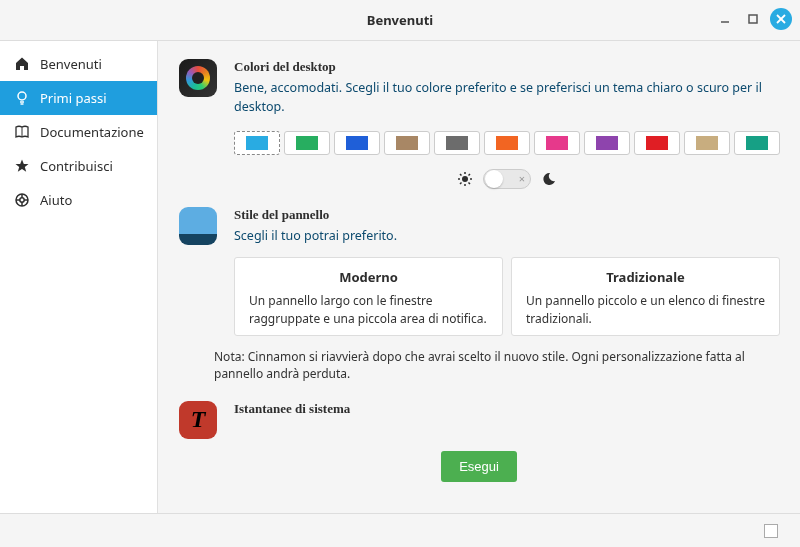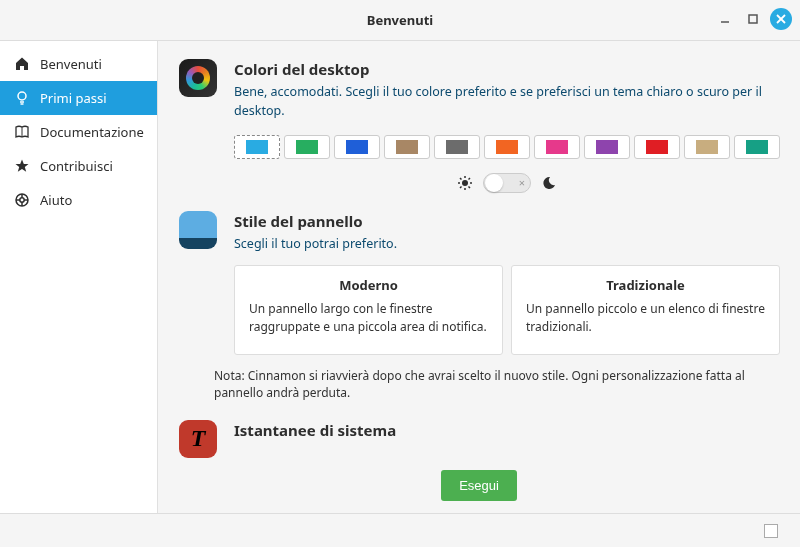--- a/index.html
+++ b/index.html
@@ -20,32 +20,32 @@
 .section { display: flex; padding: 18px 20px 0 20px; gap: 16px; }
 .section-icon { flex: 0 0 40px; display: flex; justify-content: center; }
 .section-icon .sq { width: 38px; height: 38px; border-radius: 9px; }
 .sq.colors { background: linear-gradient(135deg,#1a1a1a,#333); display:flex; align-items:center; justify-content:center; }
 .rainbow-ring { width: 24px; height: 24px; border-radius:50%; background: conic-gradient(#e74c3c,#e67e22,#f1c40f,#2ecc71,#1abc9c,#3498db,#9b59b6,#e74c3c); position:relative; }
 .rainbow-ring::after { content:""; position:absolute; top:6px;left:6px;width:12px;height:12px;border-radius:50%;background:#222; }
 .sq.panel { background: linear-gradient(#5dade2 0%, #5dade2 70%, #154360 70%, #154360 100%); }
 .sq.snap { background:#c0392b; display:flex;align-items:center;justify-content:center; }
 .sq.snap span { color:#000; font-family: "Times New Roman", serif; font-weight:bold; font-size:24px; font-style:italic; }
 .section-body { flex: 1; }
-.section-title { font-weight: bold; font-size: 15px; margin-bottom: 4px; }
+.section-title { font-weight: bold; font-size: 13px; margin-bottom: 4px; font-family: Liberation Serif, serif; }
 .section-desc { font-size: 12.5px; color: #0c4a6e; line-height: 1.5; }
 .swatch-row { display:flex; gap:4px; margin-top: 14px; }
 .swatch { width: 46px; height: 24px; border: 1px solid #ccc; border-radius:3px; display:flex; align-items:center; justify-content:center; cursor:pointer; background:#fff; }
 .swatch.selected { border:1px dashed #888; }
 .chip { width: 22px; height: 14px; }
 .theme-toggle-row { display:flex; align-items:center; justify-content:center; gap:10px; margin-top:14px; }
 .toggle { width:48px; height:20px; border-radius:10px; background:#e8e8e8; position:relative; border:1px solid #ccc; cursor:pointer; }
 .toggle .knob { width:18px; height:18px; border-radius:50%; background:#fff; position:absolute; left:1px; top:0px; box-shadow:0 1px 2px rgba(0,0,0,.2); }
 .toggle .x { position:absolute; right:5px; top:1px; font-size:11px; color:#999; }
 .panel-styles { display:flex; gap:8px; margin-top:12px; }
-.panel-card { flex:1; border:1px solid #ddd; border-radius:3px; padding:10px 14px 19px; background:#fff; cursor:pointer; }
+.panel-card { flex:1; border:1px solid #ddd; border-radius:3px; padding:10px 14px 8px; background:#fff; cursor:pointer; }
 .panel-card-title { font-weight:bold; text-align:center; font-size:13px; margin-bottom:6px; }
 .panel-card-desc { font-size:12px; color:#333; line-height:1.45; }
 .note { font-size:12px; color:#333; margin:12px 0 0 56px; padding:0 20px 0 0; line-height:1.45; }
 .launch-btn-row { display:flex; justify-content:center; margin-top:12px; margin-bottom:0; }
 .launch-btn { background:#4caf50; color:#fff; border:none; padding:8px 18px; font-size:13px; border-radius:3px; cursor:pointer; }
 .footer { height: 34px; border-top:1px solid #ddd; display:flex; align-items:center; justify-content:flex-end; padding:0 14px; background:#f5f5f5; }
 .chk { width:14px; height:14px; border:1px solid #aaa; margin-right:8px; background:#fff; cursor:pointer; }
 .footer-label { font-size:12.5px; color:#333; }
 svg { display:block; }
 </style>

